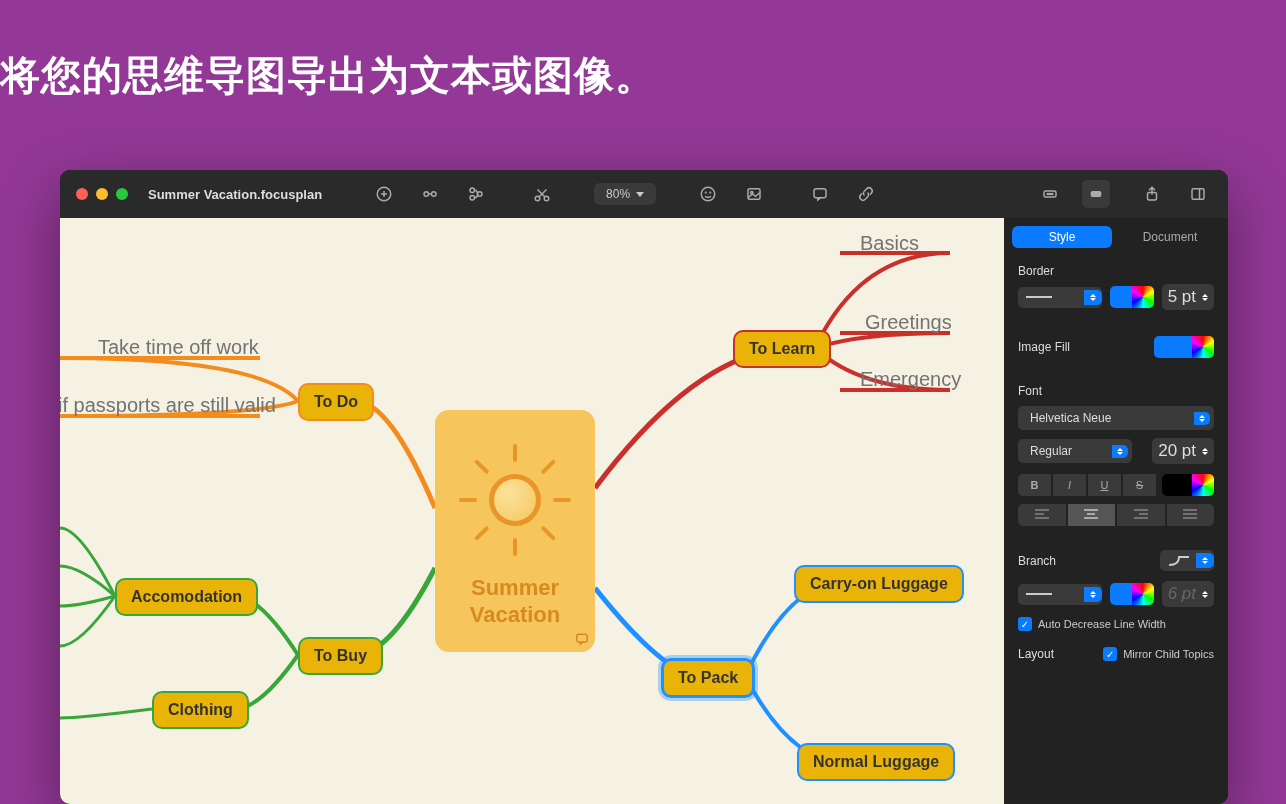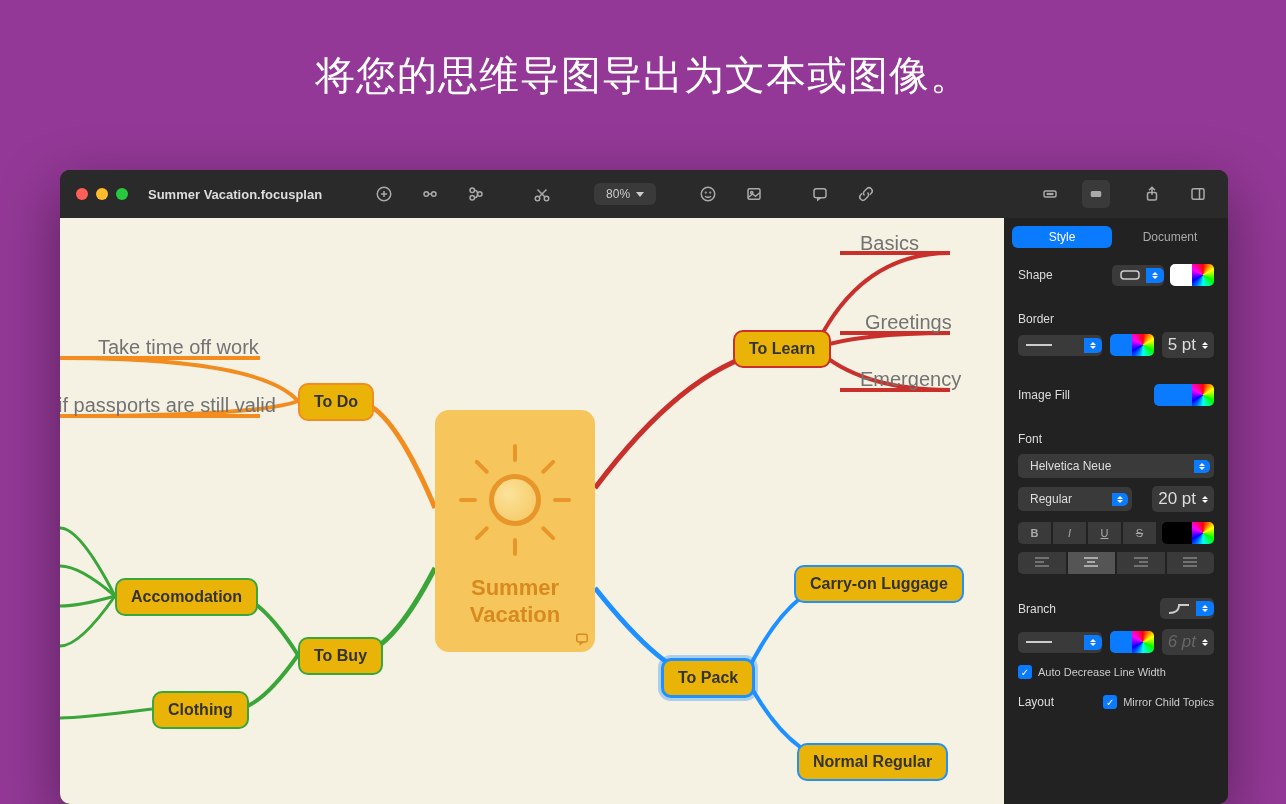--- a/index.html
+++ b/index.html
@@ -7,22 +7,22 @@
   width: 1286px;
   height: 804px;
   background: #933896;
   font-family: -apple-system, "Helvetica Neue", sans-serif;
   overflow: hidden;
   position: relative;
 }
 .headline {
   color: #fff;
   font-size: 40px;
-  font-weight: 400;
-  text-align: center;
+  font-weight: 700;
+  text-align: left;
   padding-top: 48px;
   letter-spacing: 1px;
 }
 .window {
   position: absolute;
   left: 60px;
   top: 170px;
   width: 1168px;
   height: 634px;
   background: #1a1a1a;
@@ -449,49 +449,29 @@
       <div class="node" style="left:55px; top:360px; border-color:#3aa63a"><span>Accomodation</span></div>
       <div class="node" style="left:92px; top:473px; border-color:#3aa63a"><span>Clothing</span></div>
 
       <div class="node" style="left:673px; top:112px; border-color:#c9302c"><span>To Learn</span></div>
       <div class="leaf-text" style="left:800px; top:14px">Basics</div>
       <div class="leaf-text" style="left:805px; top:93px">Greetings</div>
       <div class="leaf-text" style="left:800px; top:150px">Emergency</div>
 
       <div class="node" style="left:601px; top:440px; border-color:#1e90ff; box-shadow:0 0 0 3px rgba(30,144,255,0.35); border-width:3px"><span>To Pack</span></div>
       <div class="node" style="left:734px; top:347px; border-color:#1e90ff"><span>Carry-on Luggage</span></div>
-      <div class="node" style="left:737px; top:525px; border-color:#1e90ff"><span>Normal Regular</span></div>
+      <div class="node" style="left:737px; top:525px; border-color:#1e90ff"><span>Normal Luggage</span></div>
     </div>
 
     <div class="sidebar">
       <div class="tabs">
         <div class="tab active">Style</div>
         <div class="tab">Document</div>
       </div>
 
-      <div class="section">
-        <div class="row">
-          <span class="row-label">Shape</span>
-          <div class="picker-row">
-            <div class="sel accent-end">
-              <svg width="20" height="10" viewBox="0 0 20 10">
-                  <rect x="1" y="1" width="18" height="8" rx="3" fill="none" stroke="#ccc" stroke-width="1.5"></rect>
-                </svg>
-              <div class="chev-wrap">
-                  <div class="chev-up"></div>
-                  <div class="chev-down"></div>
-                </div>
-            </div>
-            <div class="color-swatch">
-                <div class="fill" style="background:#fff"></div>
-                <div class="color-wheel"></div>
-              </div>
-          </div>
-        </div>
-      </div>
 
       <div class="section">
         <div class="row-label" style="margin-bottom:6px">Border</div>
         <div class="row">
           <div class="sel accent-end" style="flex:1">
             <svg width="26" height="4">
                 <line x1="0" y1="2" x2="26" y2="2" stroke="#ccc" stroke-width="2"></line>
               </svg>
             <div class="chev-wrap">
                 <div class="chev-up"></div>

